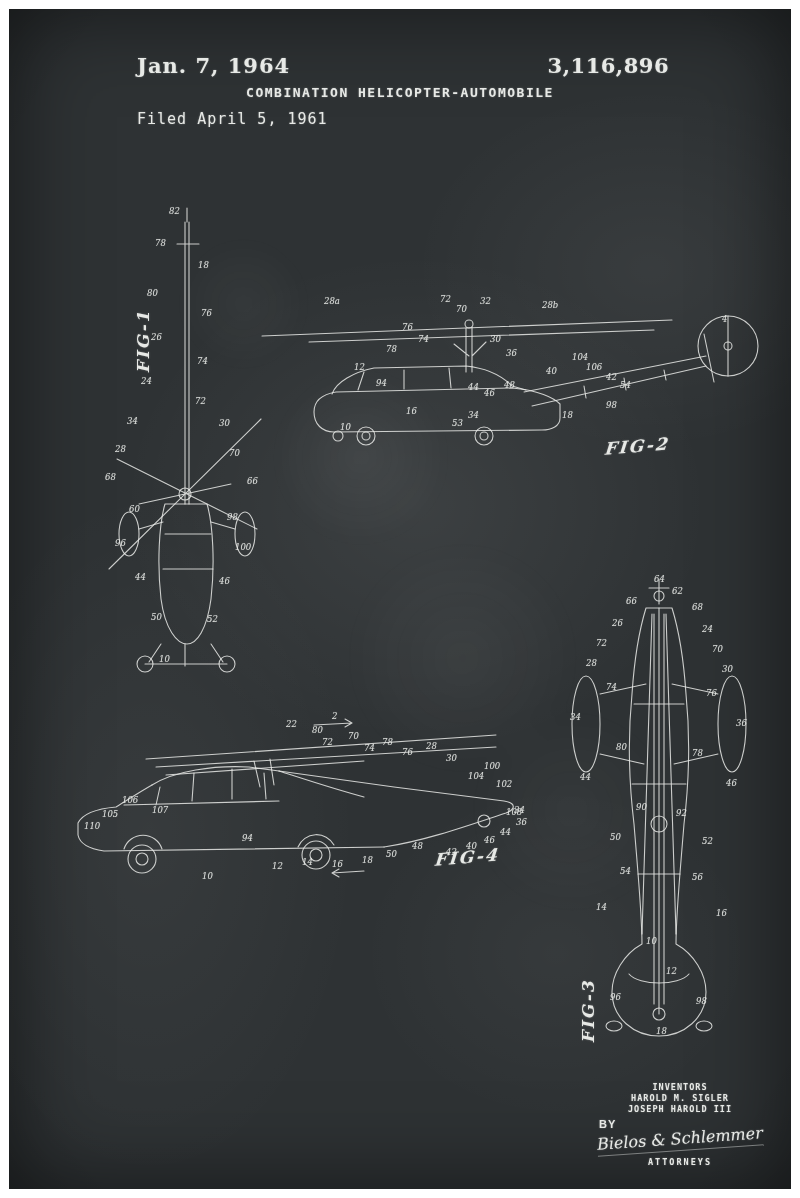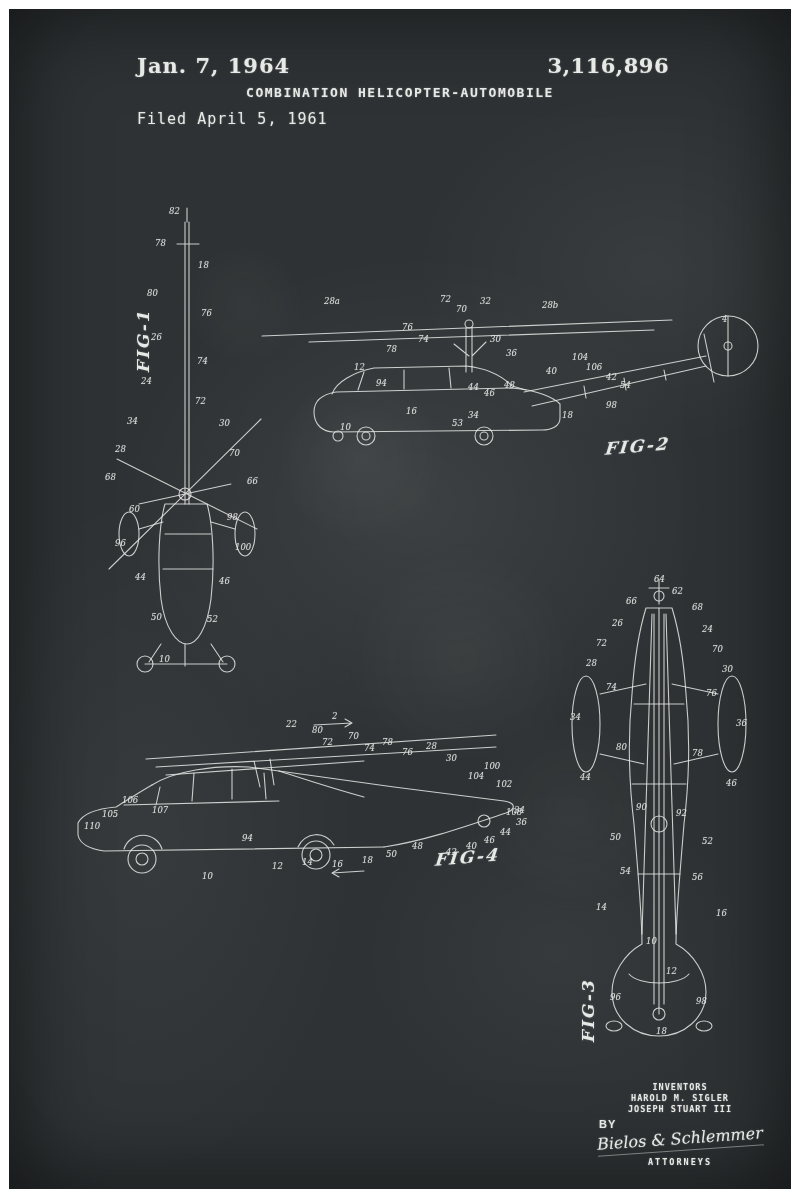--- a/index.html
+++ b/index.html
@@ -254,20 +254,20 @@
         <span class="callout" style="left: 92px; top: 362px;">10</span>
         <span class="callout" style="left: 112px; top: 392px;">12</span>
         <span class="callout" style="left: 56px; top: 418px;">96</span>
         <span class="callout" style="left: 142px; top: 422px;">98</span>
         <span class="callout" style="left: 102px; top: 452px;">18</span>
       </div>
 
     <div class="footer">
       <div class="chalk ft-small">INVENTORS</div>
       <div class="chalk ft-small">HAROLD M. SIGLER</div>
-      <div class="chalk ft-small">JOSEPH STUART III</div>
+      <div class="chalk ft-small">JOSEPH HAROLD III</div>
       <div class="chalk ft-by">BY</div>
       <div class="chalk ft-sig">Bielos &amp; Schlemmer</div>
       <div class="chalk ft-att">ATTORNEYS</div>
     </div>
 
   </div>
 </div>
 
 </body></html>

